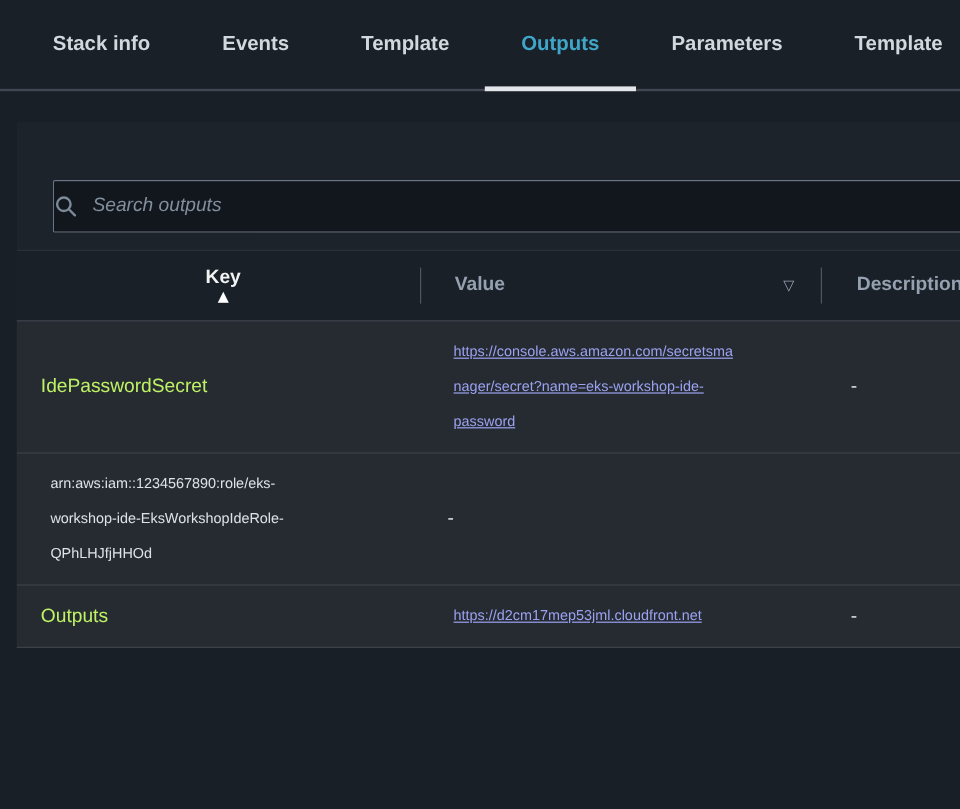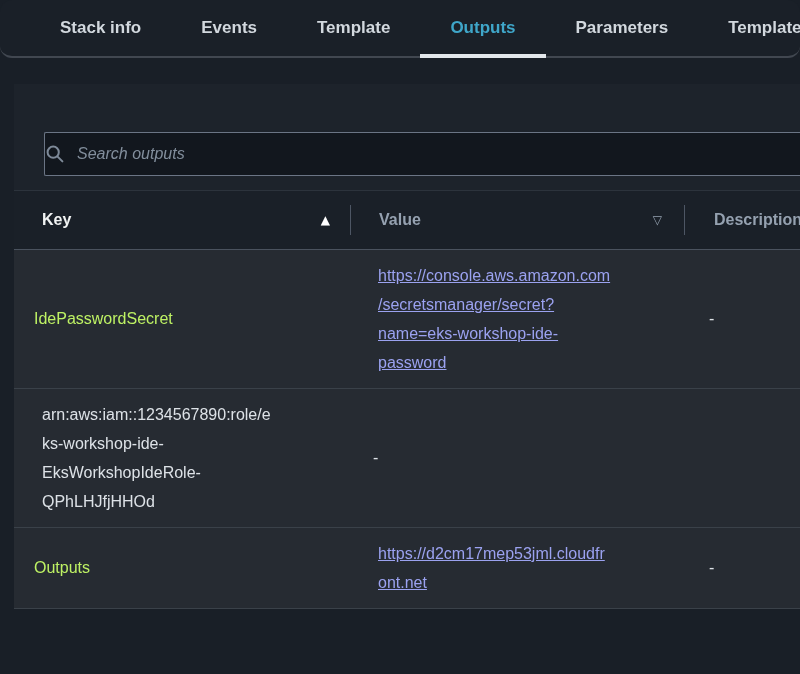--- a/index.html
+++ b/index.html
@@ -5,23 +5,23 @@
   * { margin:0; padding:0; box-sizing:border-box; }
   html { background:#11161d; }
   body {
     width:800px; height:674px; overflow:hidden; position:relative;
     background:#191f27;
     font-family:"Liberation Sans","DejaVu Sans",sans-serif;
   }
 
   
   .tabbar {
-    height:58px; background:#1a2028; display:flex; align-items:stretch;
-    border-bottom:2px solid #414750; padding-left:30px;
-    position:relative; white-space:nowrap;border-radius:12px;
+    height:76px; background:#1a2028; display:flex; align-items:stretch;
+    border-bottom:2px solid #414750; padding-left:14px;
+    position:relative; white-space:nowrap;
   }
   .tab {
     display:flex; align-items:center; padding:0 30px;
     font-size:17px; font-weight:bold; color:#d2d8de;
     position:relative; cursor:pointer;
   }
   .tab.active { color:#3fa6c9; }
   .tab.active::after {
     content:""; position:absolute; left:0; right:0; bottom:-2px; height:4px;
     background:#e3e7eb;
@@ -48,37 +48,37 @@
   }
   .search-input::placeholder { color:#828e9c; font-style:italic; opacity:1; }
 
   
   .thead {
     display:flex; height:60px; background:#1a2028;
     border-top:1px solid #2c333c; border-bottom:1px solid #4a525e;
     align-items:center;
   }
   .th { display:flex; align-items:center; font-size:16px; font-weight:bold; }
-  .th-key { width:336px; padding:0 20px 0 28px; justify-content:space-between; color:#f1f3f3; }
+  .th-key { width:336px; padding:0 20px 0 28px; justify-content:space-between; color:#f1f3f3;flex-direction:column; }
   .th-value { width:333px; padding:0 22px 0 28px; justify-content:space-between; color:#95a1b0; }
   .th-desc { flex:1; padding-left:29px; color:#95a1b0; white-space:nowrap; overflow:hidden; }
   .coldiv { width:1px; height:30px; background:#4d5664; align-self:center; }
   .sort-glyph { font-family:"DejaVu Sans",sans-serif; font-size:12px; line-height:1; }
   .sort-asc { color:#ffffff; }
   .sort-desc { color:#95a1b0; }
 
   .tbody { background:#262b32; }
   .tr { display:flex; border-bottom:1px solid #3a4149; }
   .td-key {
     width:336px; padding-left:20px; display:flex; align-items:center;
     font-size:16px; color:#bef264;
   }
   .td-value { width:333px; padding:11px 0 11px 28px; }
   .value-inner {
-    max-width:234px; font-size:16px; line-height:29px;
+    max-width:234px; font-size:12px; line-height:29px;
     overflow-wrap:break-word; word-wrap:break-word; color:#dde2e7;
   }
   .value-inner a { color:#9ba2f0; text-decoration:underline; }
   .td-desc {
     flex:1; padding-left:26px; display:flex; align-items:center;
     font-size:16px; color:#dde2e7;
   }
 </style>
 </head>
 <body>

